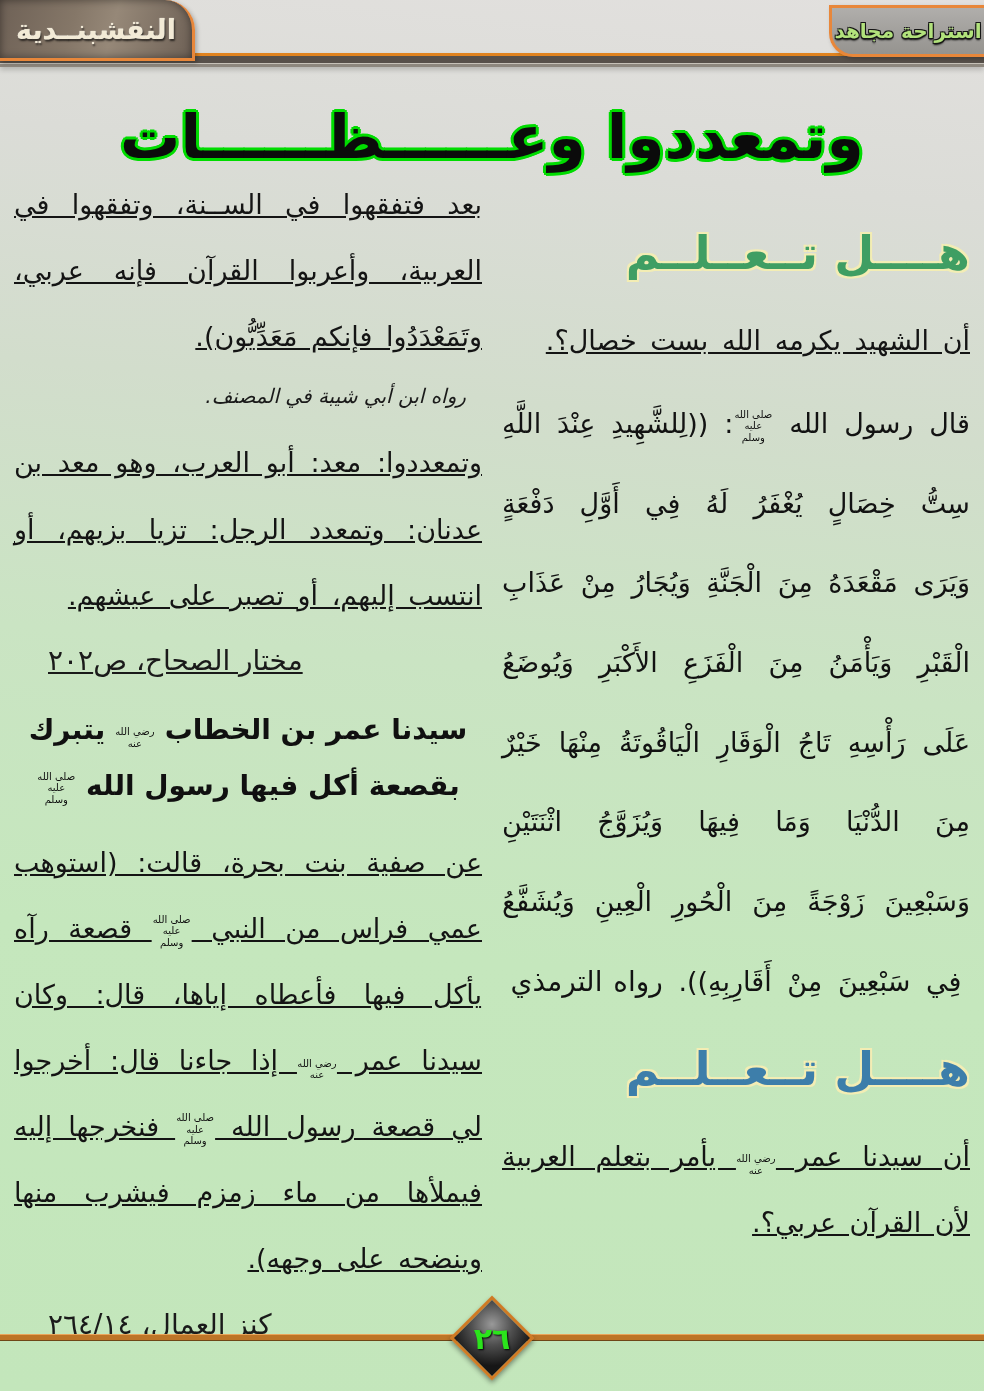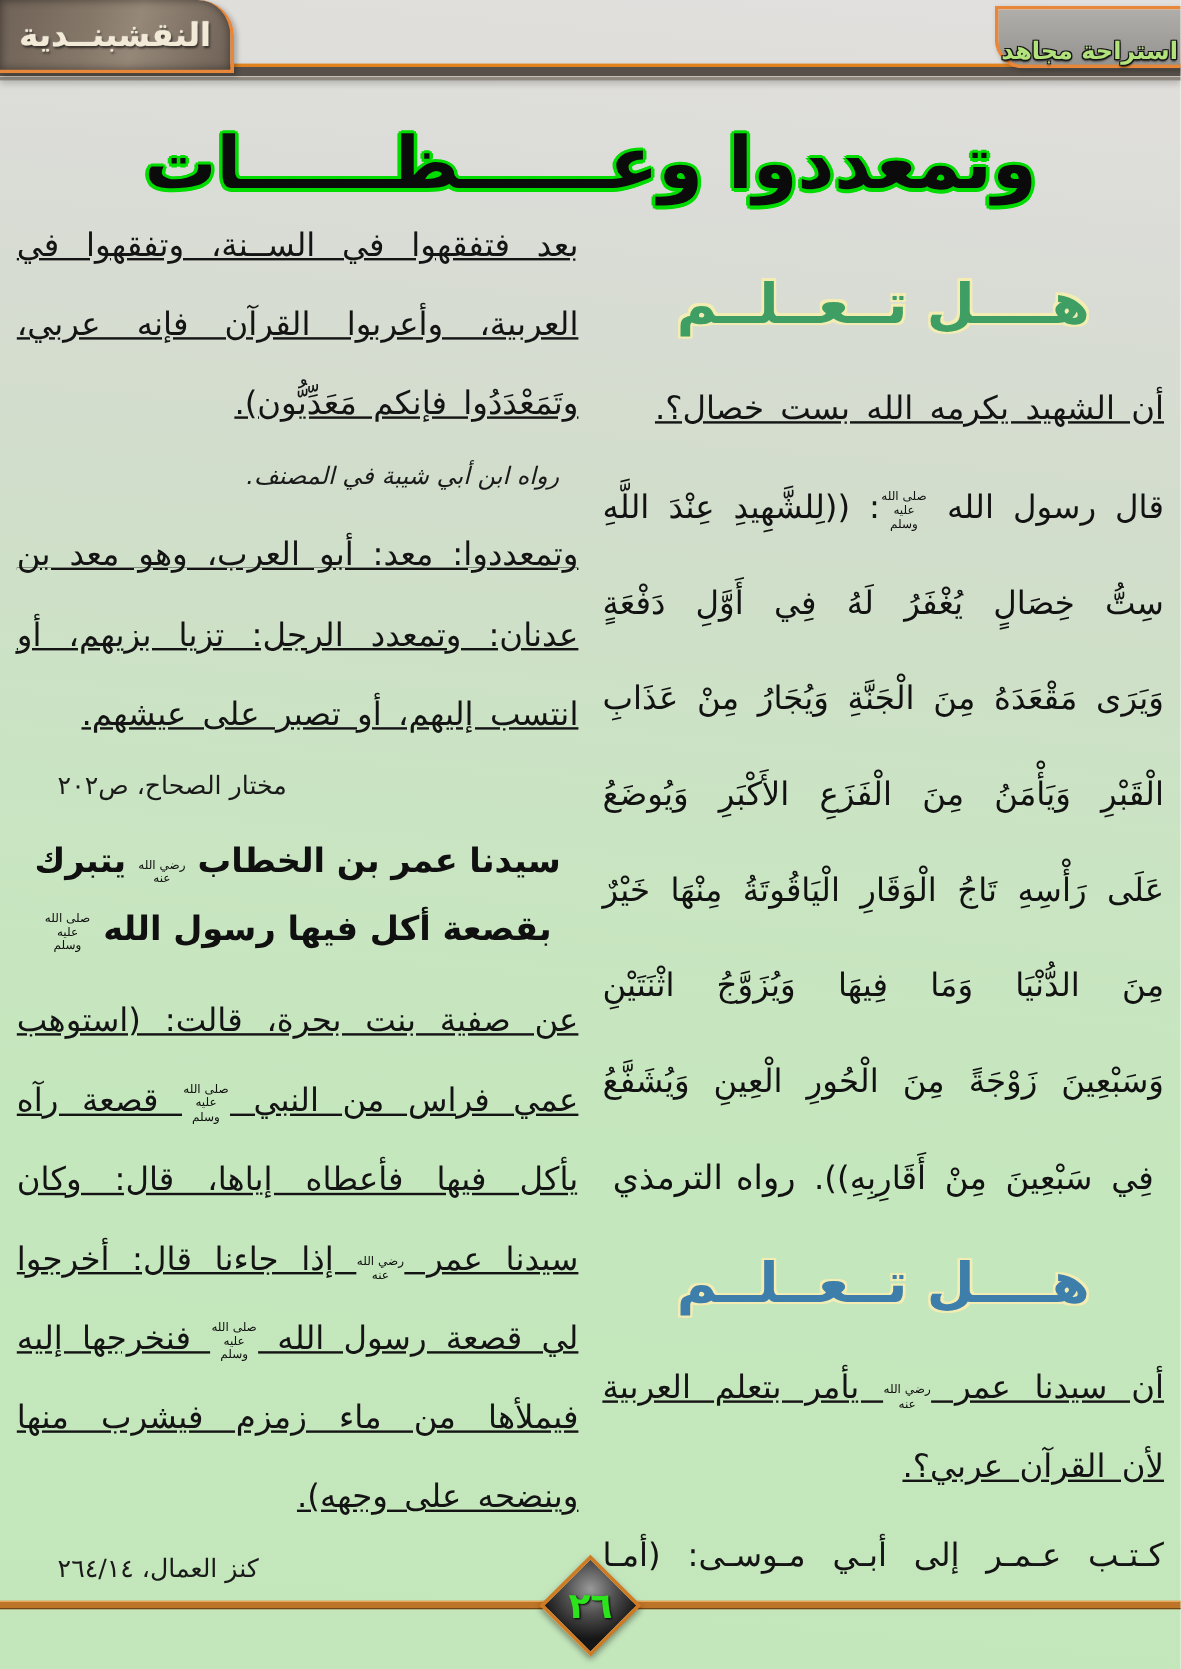--- a/index.html
+++ b/index.html
@@ -25,21 +25,21 @@
   .brand-tab .brand-text{
     font-size:27px;font-weight:bold;color:#f2ead6;letter-spacing:1px;
     text-shadow:1px 2px 2px rgba(0,0,0,.65),0 0 1px #fff;
     text-align:right;
   }
   .section-tab{
     position:absolute;top:5px;right:0;width:152px;height:46px;z-index:2;
     background:linear-gradient(180deg,#b0aeab 0%,#95938f 100%);
     border:3px solid #e8873a;border-right:none;border-radius:0 0 0 24px;
     box-shadow:2px 2px 4px rgba(0,0,0,.25);
-    display:flex;align-items:flex-end;justify-content:center;
+    display:flex;align-items:center;justify-content:center;
   }
   .section-tab .section-text{
     font-size:20px;font-weight:bold;color:#b2e27c;
     text-shadow:-1px -1px 0 #151515,1px -1px 0 #151515,-1px 1px 0 #151515,1px 1px 0 #151515,0 2px 2px #000;
   }
   .page-title{
     position:absolute;top:60px;left:0;width:100%;z-index:2;
     text-align:center;direction:rtl;
     font-size:60px;font-weight:bold;color:#0b0b0b;line-height:1.25;
     text-shadow:-2px -2px 0 #00dc00,2px -2px 0 #00dc00,-2px 2px 0 #00dc00,2px 2px 0 #00dc00,
@@ -50,27 +50,27 @@
   .col-left{left:14px;top:172px;}
   .col-right{right:14px;top:224px;}
   .para{
     font-size:27px;color:#141414;text-align:justify;
     line-height:2.45;word-spacing:5px;margin:0 0 10px 0;text-decoration:underline;
   }
   .source{
     font-size:20px;color:#1a1a1a;margin:0 0 18px 0;line-height:1.6;
   }
   .source.right{text-align:right;padding-right:16px;font-style:italic;}
-  .source.left{text-align:left;padding-left:34px;font-size:21px;}
+  .source.left{text-align:left;padding-left:34px;font-size:28px;text-decoration:underline;}
   .sub-heading{
     font-size:28px;font-weight:bold;color:#101010;text-align:center;
     line-height:2.0;margin:14px 0 16px 0;
   }
   .dyk-title{
-    font-size:46px;font-weight:bold;text-align:center;line-height:1.3;
+    font-size:46px;font-weight:bold;line-height:1.3;
     margin:0 0 24px 0;
   }
   .dyk-green{color:#3f9e63;
     text-shadow:-2px -2px 0 #f3edb4,2px -2px 0 #f3edb4,-2px 2px 0 #f3edb4,2px 2px 0 #f3edb4;}
   .dyk-blue{color:#3d7eaa;
     text-shadow:-2px -2px 0 #f3edb4,2px -2px 0 #f3edb4,-2px 2px 0 #f3edb4,2px 2px 0 #f3edb4;}
   .hadith{
     font-size:27px;color:#121212;text-align:justify;text-align-last:center;
     line-height:2.95;word-spacing:7px;margin:6px 0 16px 0;
   }
@@ -124,21 +124,20 @@
     <div class="dyk-title dyk-green">هــــل تــعــلــم</div>
 
     <p class="para"><span>أن الشهيد يكرمه الله بست خصال؟.</span></p>
 
     <p class="hadith"><span>قال رسول الله </span><span class="hon">صلى الله عليه وسلم</span><span>: ((لِلشَّهِيدِ عِنْدَ اللَّهِ سِتُّ خِصَالٍ يُغْفَرُ لَهُ فِي أَوَّلِ دَفْعَةٍ وَيَرَى مَقْعَدَهُ مِنَ الْجَنَّةِ وَيُجَارُ مِنْ عَذَابِ الْقَبْرِ وَيَأْمَنُ مِنَ الْفَزَعِ الأَكْبَرِ وَيُوضَعُ عَلَى رَأْسِهِ تَاجُ الْوَقَارِ الْيَاقُوتَةُ مِنْهَا خَيْرٌ مِنَ الدُّنْيَا وَمَا فِيهَا وَيُزَوَّجُ اثْنَتَيْنِ وَسَبْعِينَ زَوْجَةً مِنَ الْحُورِ الْعِينِ وَيُشَفَّعُ فِي سَبْعِينَ مِنْ أَقَارِبِهِ)). </span><span class="src-inline">رواه الترمذي</span></p>
 
     <div class="dyk-title dyk-blue">هــــل تــعــلــم</div>
 
     <p class="para"><span>أن سيدنا عمر </span><span class="hon">رضي الله عنه</span><span> يأمر بتعلم العربية لأن القرآن عربي؟.</span></p>
 
-    <p class="closing-line">كـتـب عـمـر إلى أبـي مـوسـى: (أمـا</p>
   </div>
 
   <div class="col col-left">
 
     <p class="para">بعد فتفقهوا في الســنة، وتفقهوا في العربية، وأعربوا القرآن فإنه عربي، وتَمَعْدَدُوا فإنكم مَعَدِّيُّون).</p>
 
     <p class="source right">رواه ابن أبي شيبة في المصنف.</p>
 
     <p class="para">وتمعددوا: معد: أبو العرب، وهو معد بن عدنان: وتمعدد الرجل: تزيا بزيهم، أو انتسب إليهم، أو تصبر على عيشهم.</p>
 

